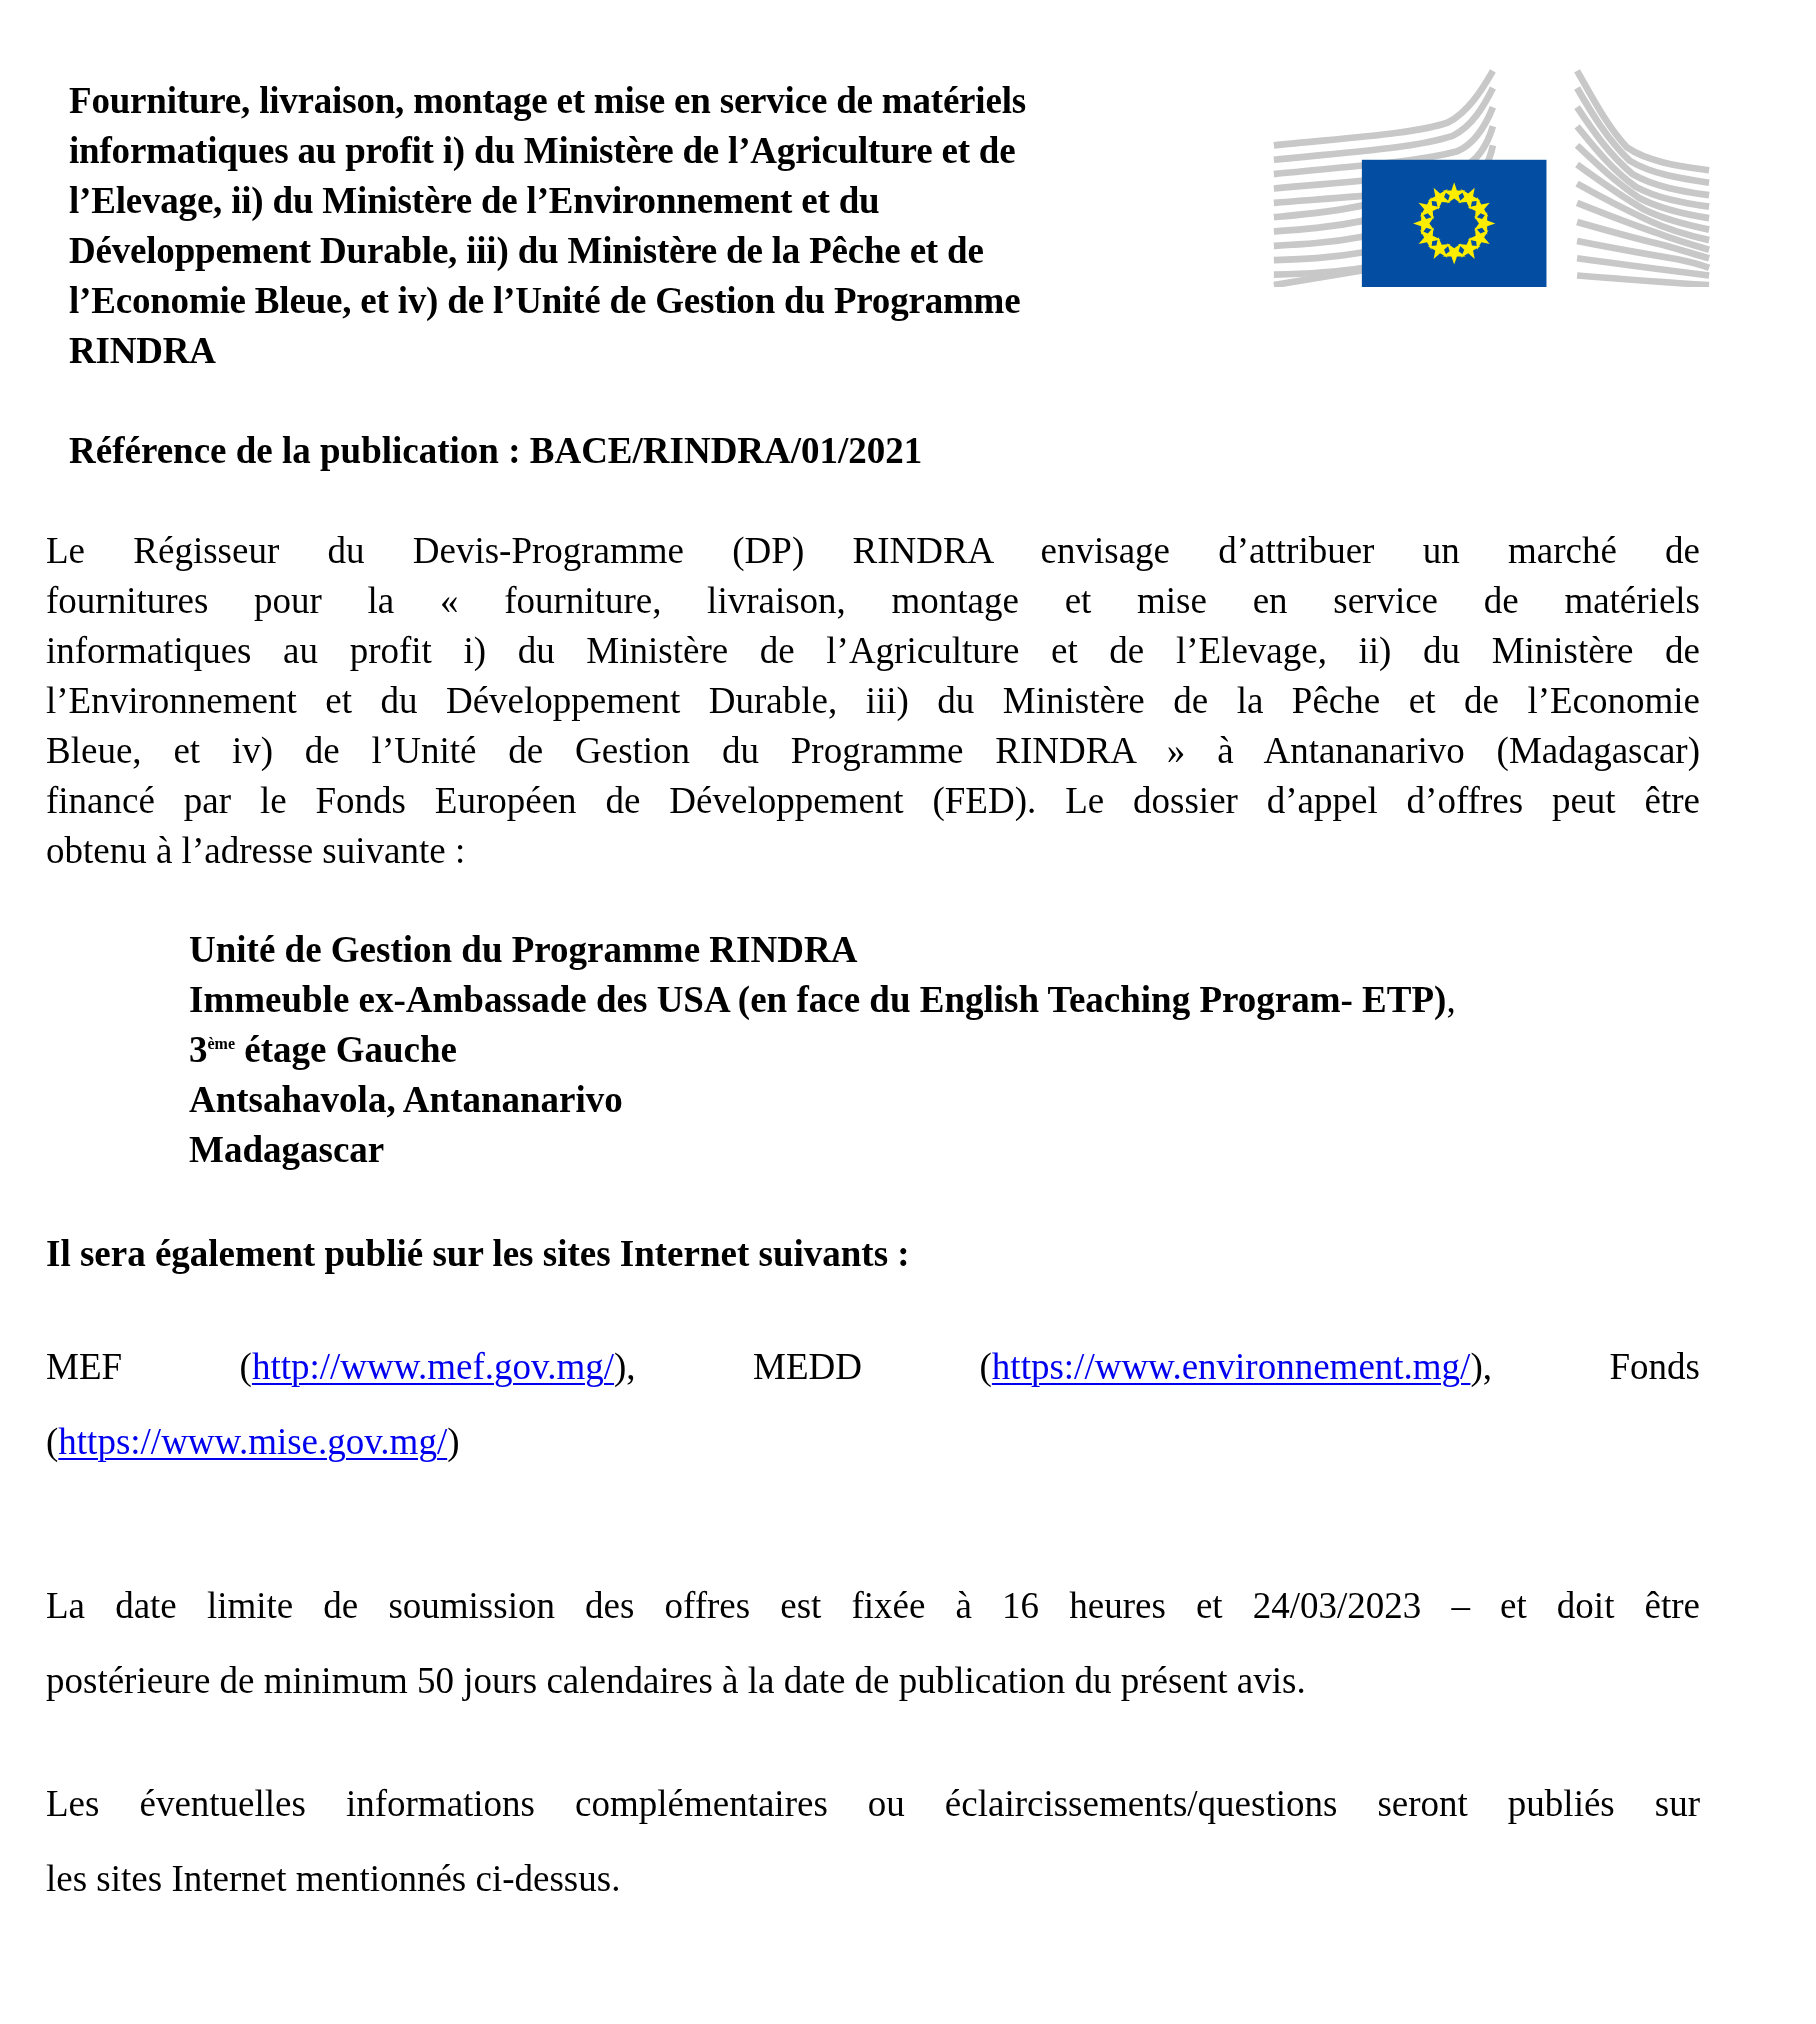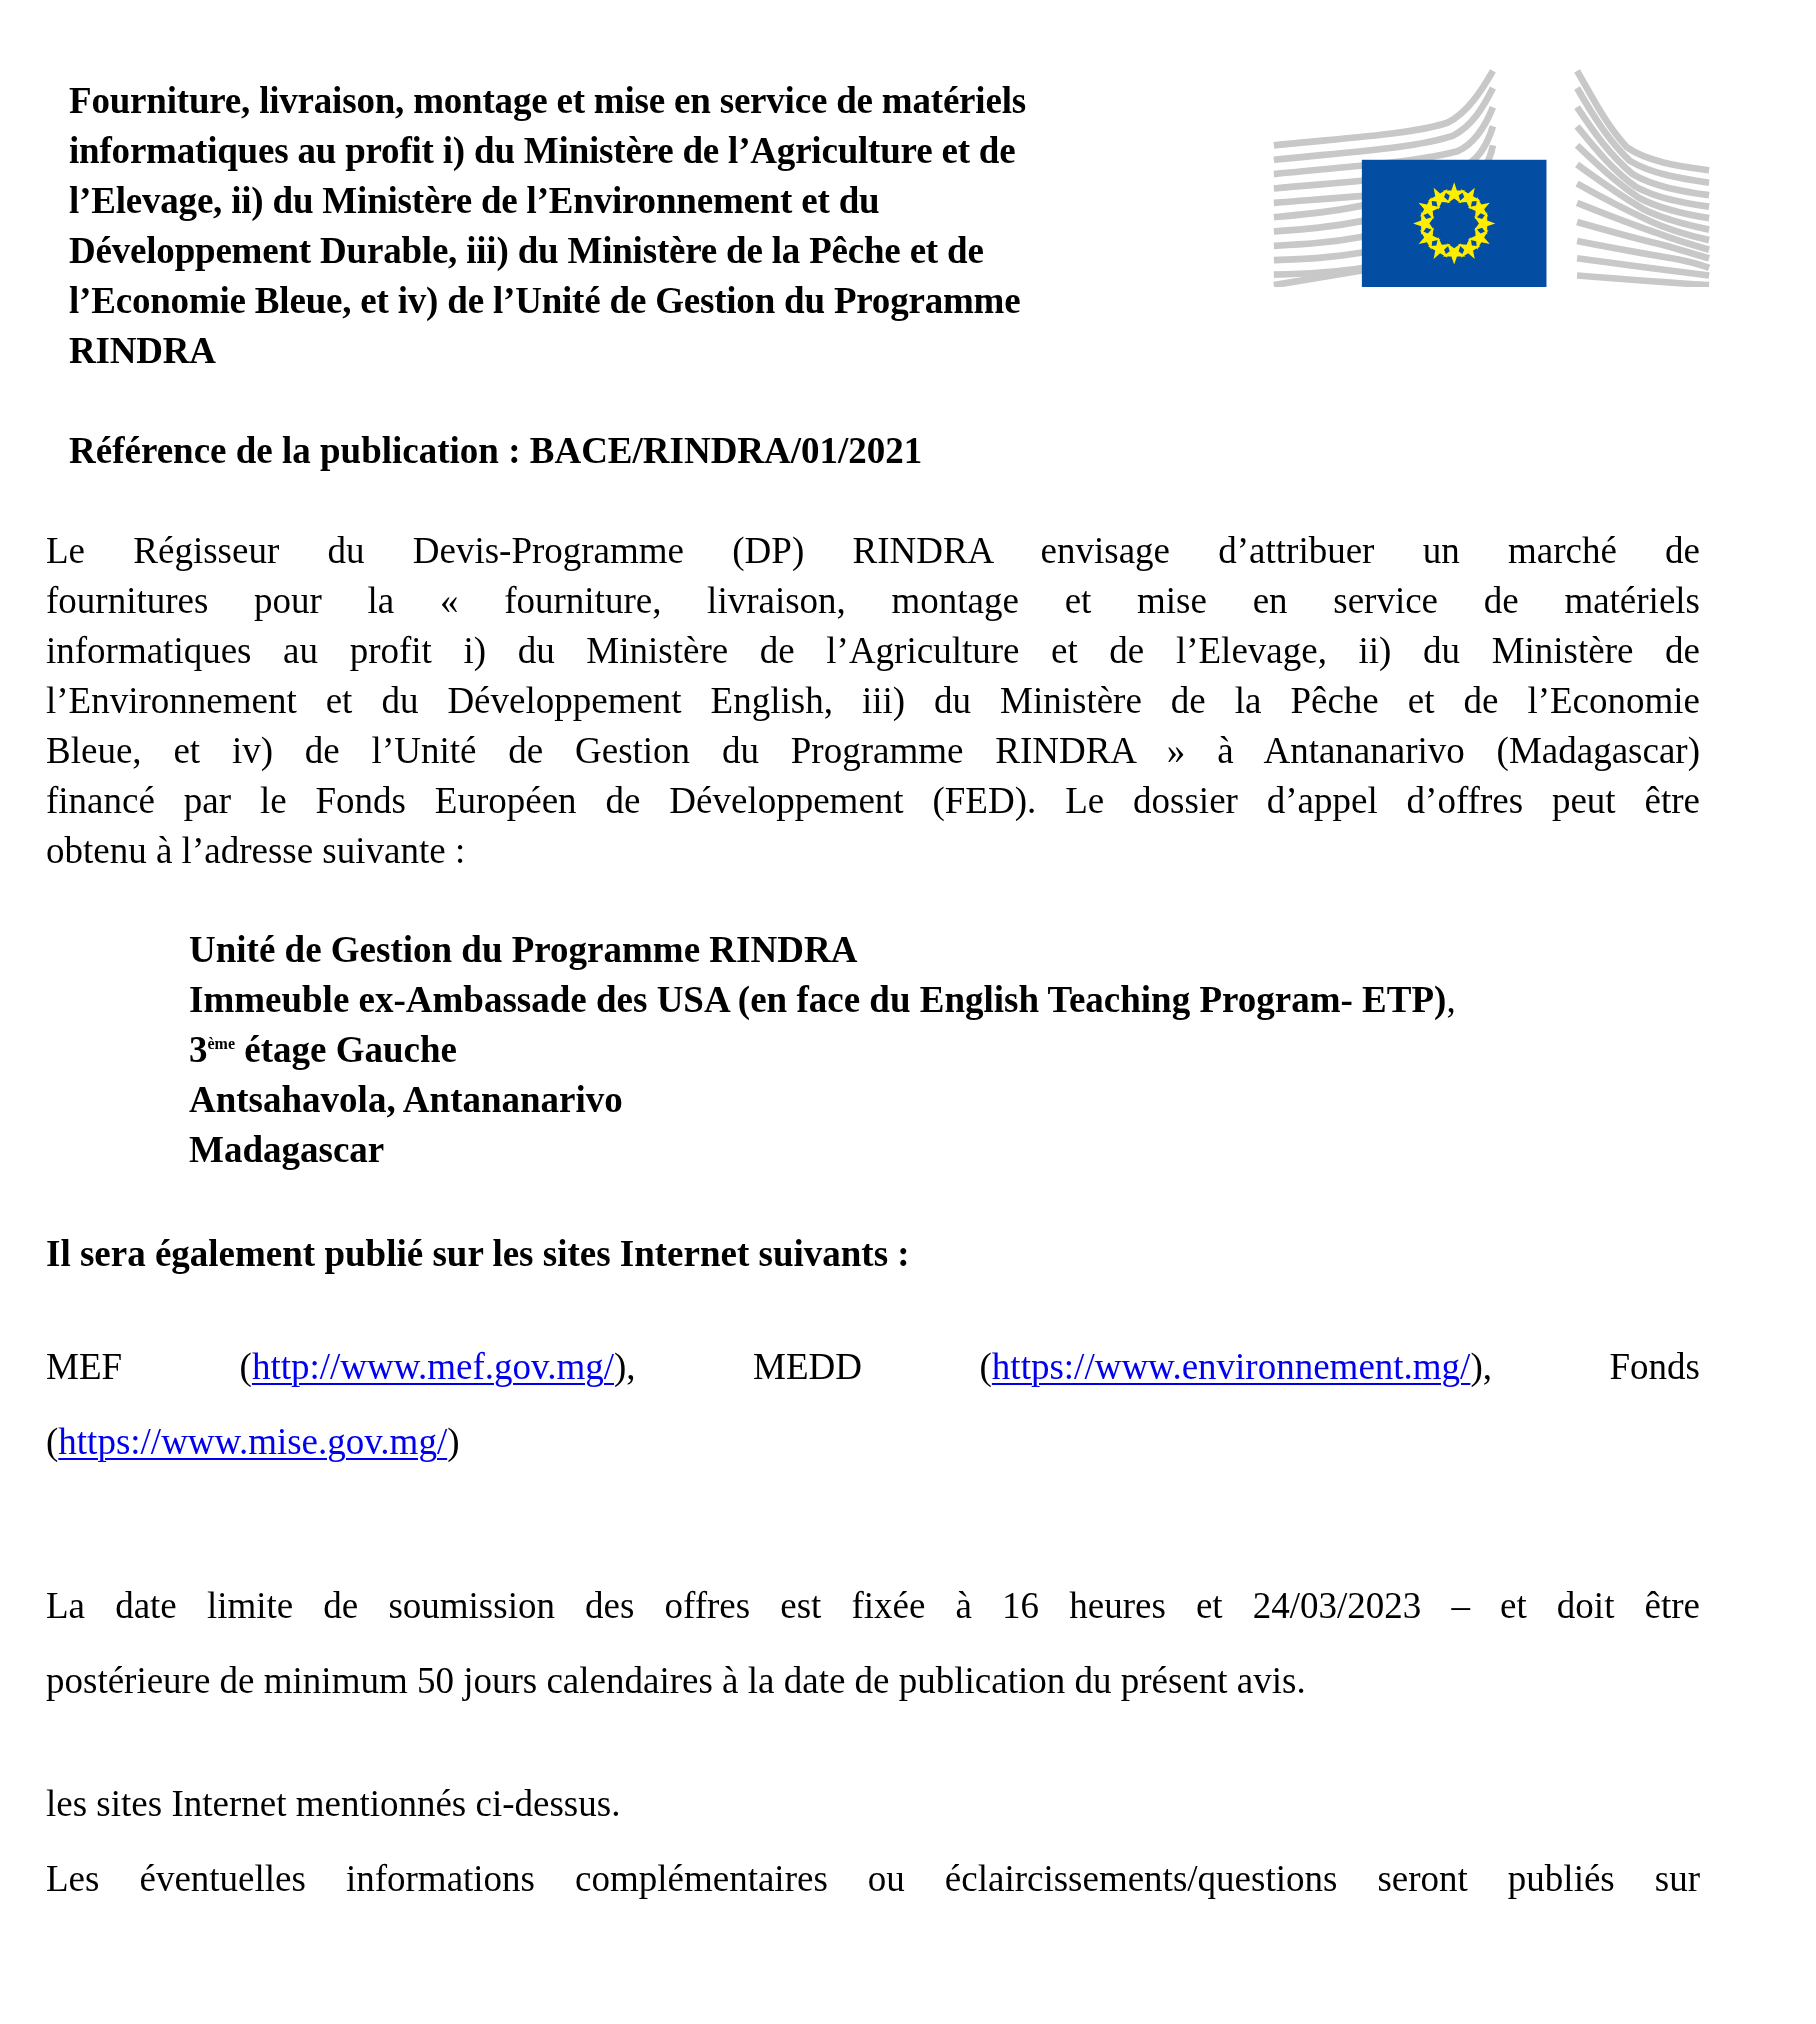--- a/index.html
+++ b/index.html
@@ -196,21 +196,21 @@
       </g>
     </svg>
   </div>
 
   <div class="reference">Référence de la publication : BACE/RINDRA/01/2021</div>
 
   <div class="intro">
     <span class="jl">Le Régisseur du Devis-Programme (DP) RINDRA envisage d’attribuer un marché de</span>
     <span class="jl">fournitures pour la « fourniture, livraison, montage et mise en service de matériels</span>
     <span class="jl">informatiques au profit i) du Ministère de l’Agriculture et de l’Elevage, ii) du Ministère de</span>
-    <span class="jl">l’Environnement et du Développement English, iii) du Ministère de la Pêche et de l’Economie</span>
+    <span class="jl">l’Environnement et du Développement Durable, iii) du Ministère de la Pêche et de l’Economie</span>
     <span class="jl">Bleue, et iv) de l’Unité de Gestion du Programme RINDRA » à Antananarivo (Madagascar)</span>
     <span class="jl">financé par le Fonds Européen de Développement (FED). Le dossier d’appel d’offres peut être</span>
     <span class="jl last">obtenu à l’adresse suivante :</span>
   </div>
 
   <div class="address">
     <span class="line">Unité de Gestion du Programme RINDRA</span>
     <span class="line"><span>Immeuble ex-Ambassade des USA (en face du English Teaching Program- ETP)</span><span class="plain">,</span></span>
     <span class="line"><span>3</span><sup>ème</sup><span> étage Gauche</span></span>
     <span class="line">Antsahavola, Antananarivo</span>
@@ -231,18 +231,18 @@
       <span>(<a href="#">https://www.mise.gov.mg/</a>)</span>
     </div>
   </div>
 
   <div class="deadline">
     <span class="jl just">La date limite de soumission des offres est fixée à 16 heures et 24/03/2023 – et doit être</span>
     <span class="jl">postérieure de minimum 50 jours calendaires à la date de publication du présent avis.</span>
   </div>
 
   <div class="more-info">
+    <span class="jl just">Les éventuelles informations complémentaires ou éclaircissements/questions seront publiés sur</span>
     <span class="jl">les sites Internet mentionnés ci-dessus.</span>
-    <span class="jl just">Les éventuelles informations complémentaires ou éclaircissements/questions seront publiés sur</span>
   </div>
 
 </div>
 
 
 </body></html>

